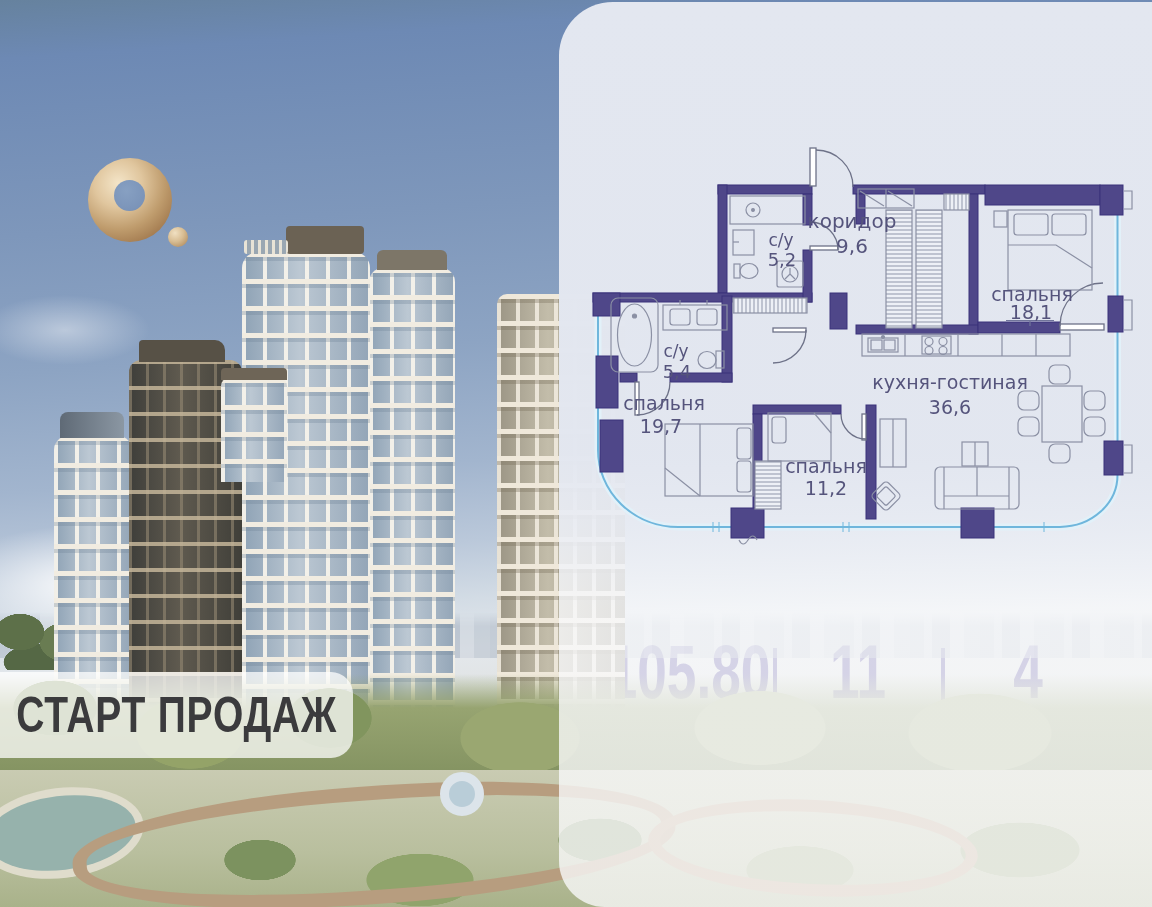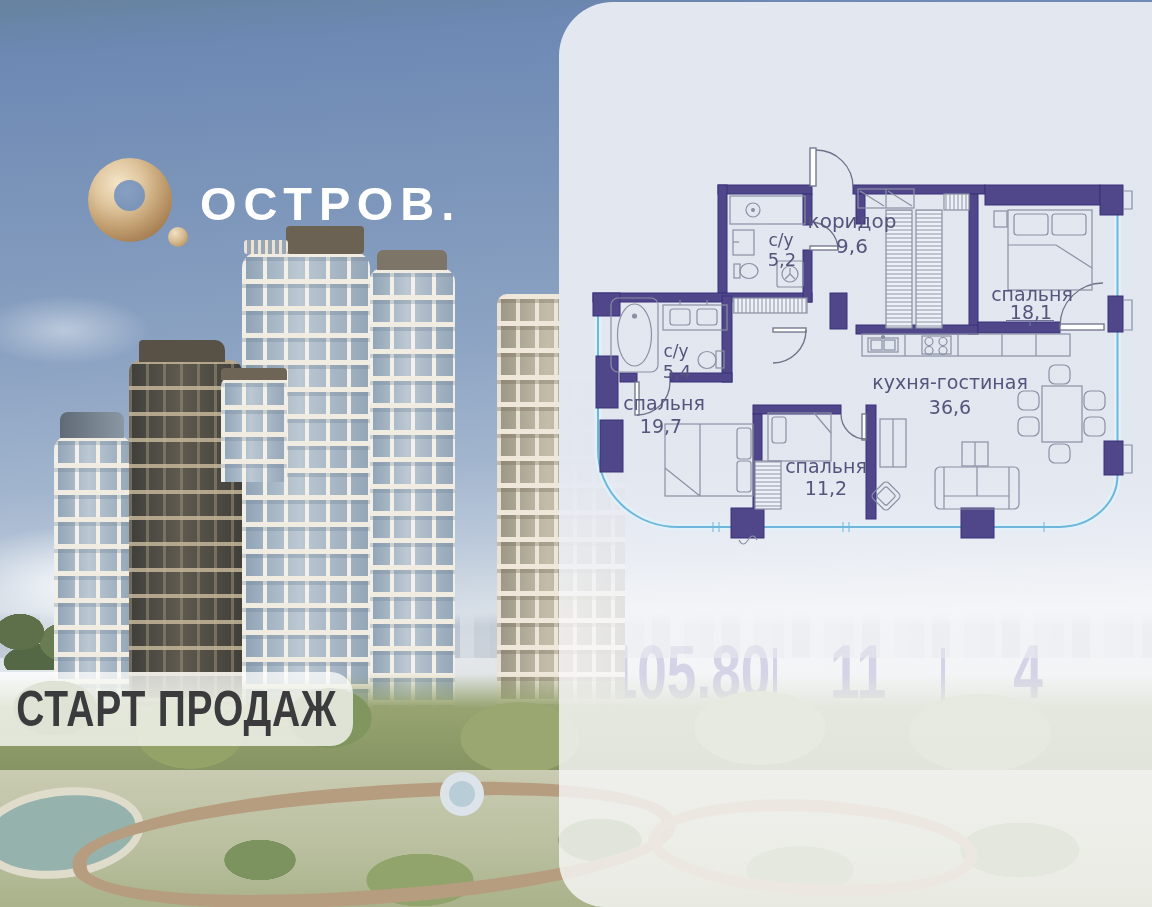--- a/index.html
+++ b/index.html
@@ -100,21 +100,21 @@
   .logo-mark{left:88px;top:158px;width:84px;height:84px;z-index:12;border-radius:50%;
     background:radial-gradient(circle at 36% 30%,#f4e5c8,#e0c69e 30%,#bf9c6d 58%,#996f45 88%,#8a6038 100%);}
   .logo-mark::after{content:"";position:absolute;left:26px;top:22px;width:31px;height:31px;border-radius:50%;
     background:radial-gradient(circle at 40% 35%,#87a0c2,#7b94b9 70%,#6f88ad 100%);}
   .logo-dot{left:168px;top:227px;width:20px;height:20px;z-index:12;border-radius:50%;
     background:radial-gradient(circle at 35% 30%,#f0e0c2,#d8bd93 45%,#b08a5c 90%);}
   .brand-name{left:200px;top:176px;width:320px;z-index:12;color:#fff;font-weight:600;
     font-size:47px;letter-spacing:7px;}
 
   
-  .badge{left:0;top:672px;width:353px;height:74px;z-index:12;border-radius:0 22px 22px 0;
+  .badge{left:0;top:672px;width:353px;height:86px;z-index:12;border-radius:0 22px 22px 0;
     background:rgba(255,255,255,.74);display:flex;align-items:center;justify-content:center;}
   .badge-label{color:#3b3b3d;font-weight:700;font-size:50px;white-space:nowrap;
     transform:scaleX(.78);letter-spacing:1px;}
 
   
   .stats{z-index:12;}
   .stat-value{top:640px;width:240px;text-align:center;color:#4a3e97;font-weight:700;
     font-size:76px;line-height:64px;transform:scaleX(.70);}
   .stat-label{top:712px;width:240px;text-align:center;color:#2f2f33;font-weight:700;
     font-size:37px;transform:scaleX(.72);}
@@ -313,21 +313,20 @@
       <text x="661" y="433" font-size="19">19,7</text>
       <text x="826" y="473" font-size="19">спальня</text>
       <text x="826" y="495" font-size="19">11,2</text>
       <text x="950" y="389" font-size="19">кухня-гостиная</text>
       <text x="950" y="414" font-size="19">36,6</text>
     </g>
   </svg>
 
   <div class="abs logo-mark"></div>
   <div class="abs logo-dot"></div>
-  <div class="abs brand-name">ОСТРОВ.</div>
 
   <div class="abs badge">
     <span class="badge-label">СТАРТ ПРОДАЖ</span>
   </div>
 
   <div class="stats">
     <div class="abs stat-value v1">105.80</div>
     <div class="abs stat-label v1">площадь</div>
     <div class="abs divider d1"></div>
     <div class="abs stat-value v2">11</div>

